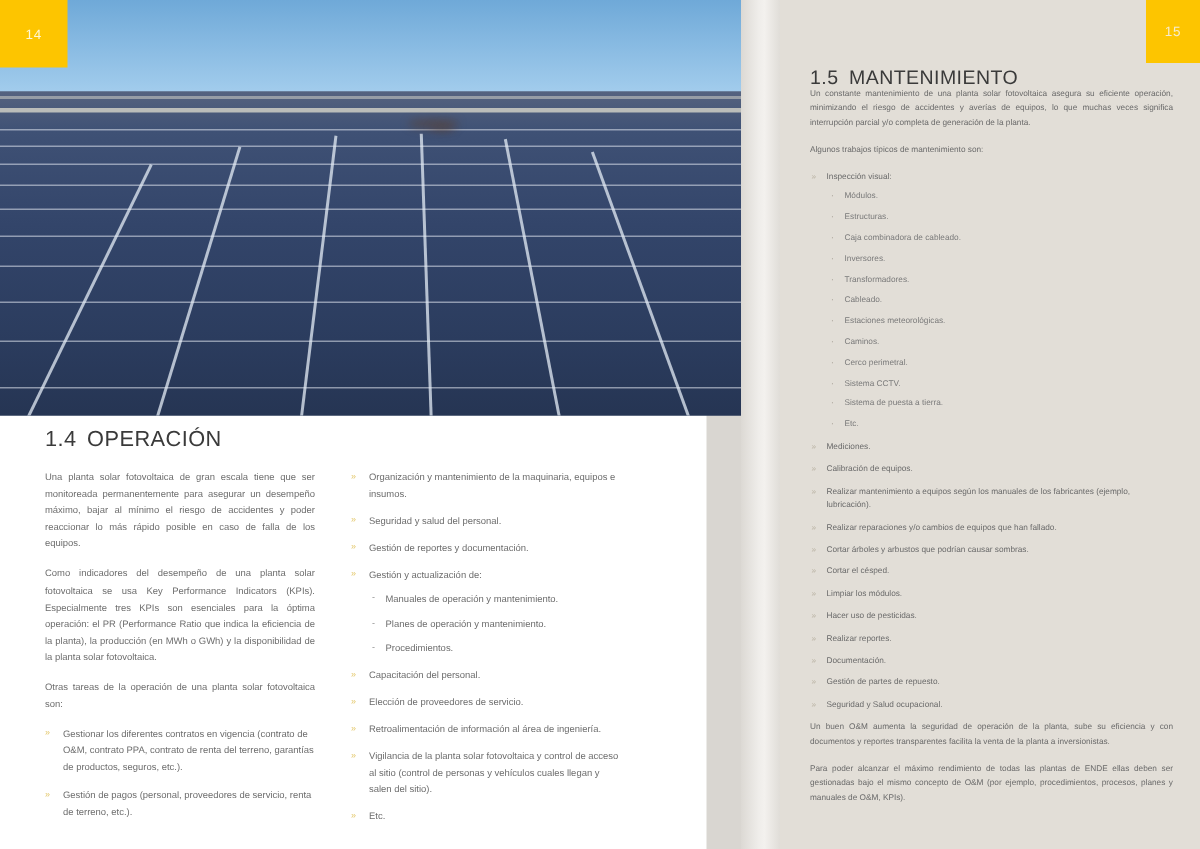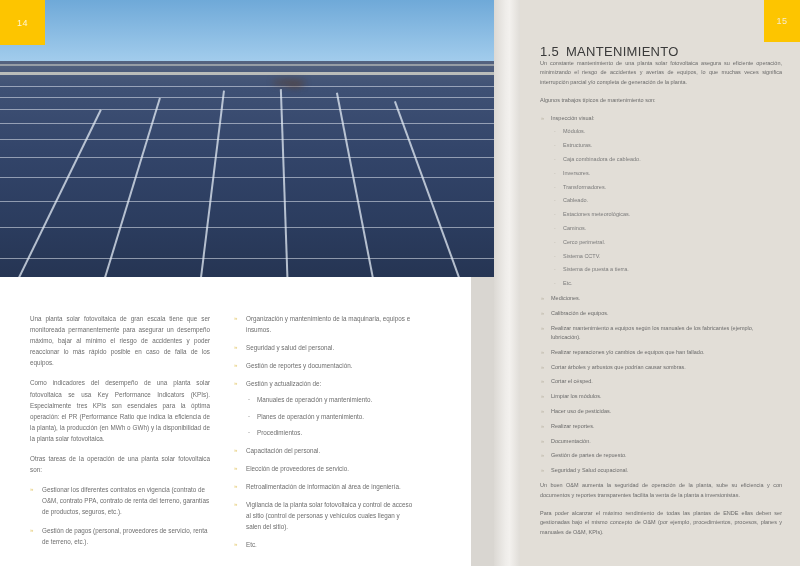--- a/index.html
+++ b/index.html
@@ -190,20 +190,23 @@
 
       <div class="smudge" style="left:55%; top:28.5%; width:34px; height:7px;"></div>
       <div class="smudge" style="left:58%; top:30.5%; width:16px; height:4px;"></div>
     </div>
 
     <div class="badge-left">
       <span>14</span>
     </div>
 
     <div class="left-body">
+      <div class="sec-title" style="position:absolute;left:30px;top:8px;">
+        <span class="num">1.4</span><span>OPERACIÓN</span>
+      </div>
 
       <div class="left-cols">
 
         <div class="col">
           <p class="para">Una planta solar fotovoltaica de gran escala tiene que ser monitoreada permanentemente para asegurar un desempeño máximo, bajar al mínimo el riesgo de accidentes y poder reaccionar lo más rápido posible en caso de falla de los equipos.</p>
           <p class="para">Como indicadores del desempeño de una planta solar fotovoltaica se usa Key Performance Indicators (KPIs). Especialmente tres KPIs son esenciales para la óptima operación: el PR (Performance Ratio que indica la eficiencia de la planta), la producción (en MWh o GWh) y la disponibilidad de la planta solar fotovoltaica.</p>
           <p class="para">Otras tareas de la operación de una planta solar fotovoltaica son:</p>
           <ul class="blist">
             <li><span class="bmark">»</span><span>Gestionar los diferentes contratos en vigencia (contrato de O&amp;M, contrato PPA, contrato de renta del terreno, garantías de productos, seguros, etc.).</span></li>
             <li><span class="bmark">»</span><span>Gestión de pagos (personal, proveedores de servicio, renta de terreno, etc.).</span></li>

